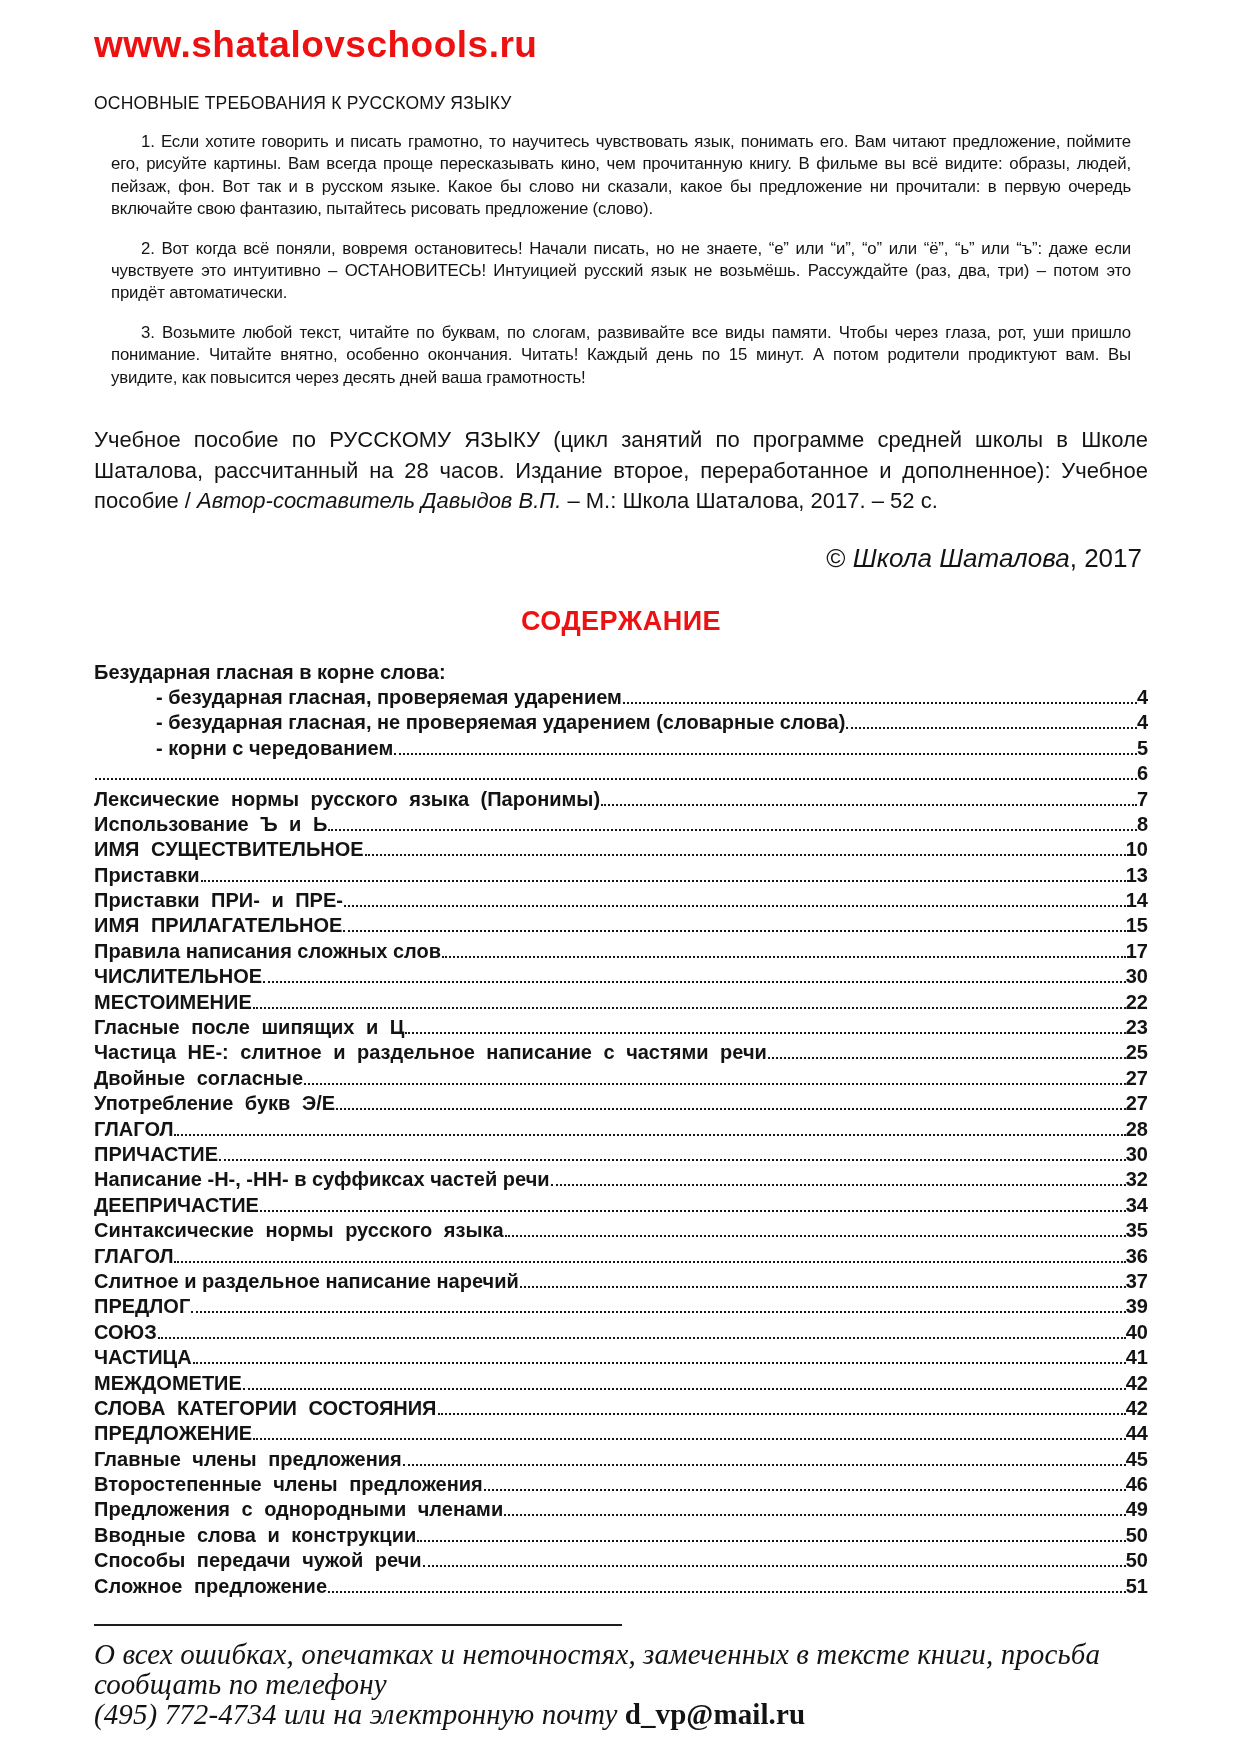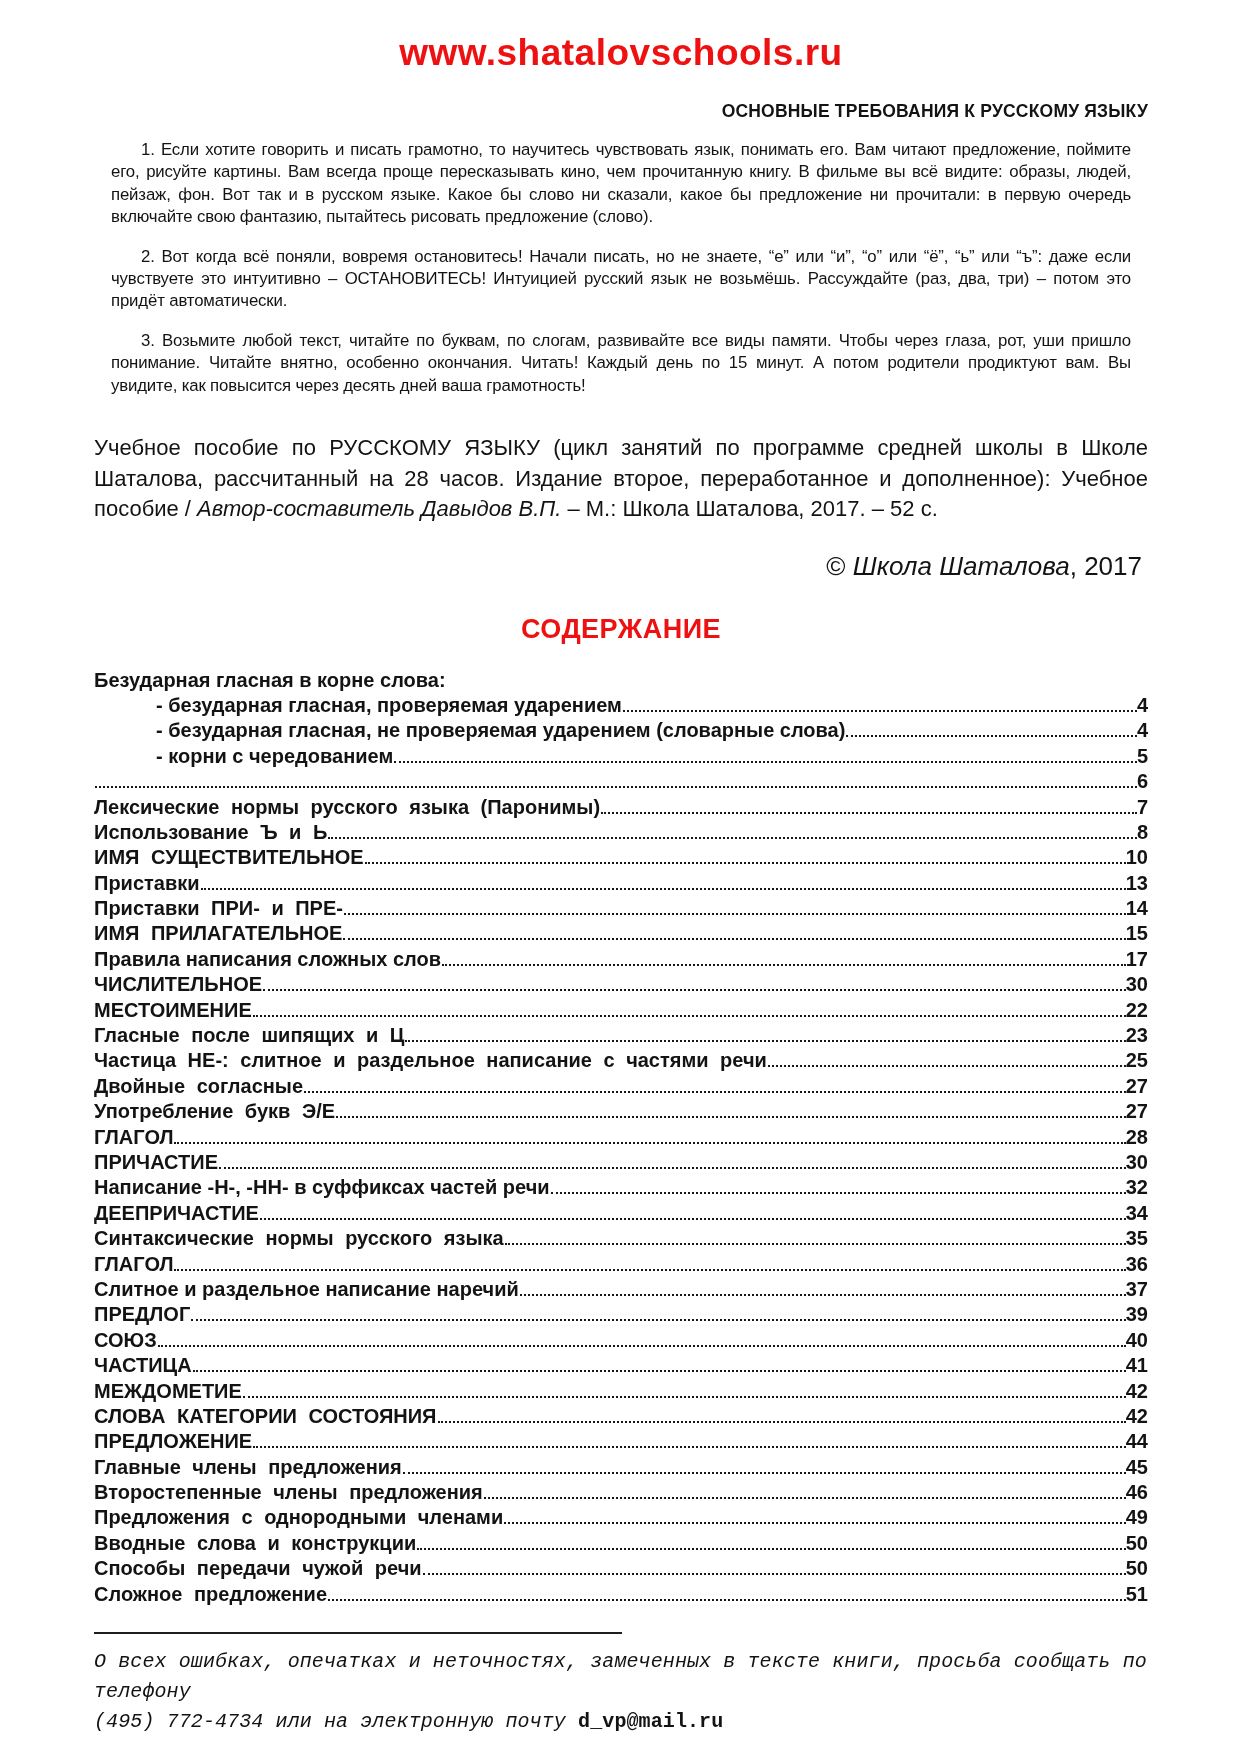--- a/index.html
+++ b/index.html
@@ -10,32 +10,30 @@
     font-family: "Liberation Sans", "DejaVu Sans", sans-serif;
     color: var(--ink);
   }
   .page {
     width: 1240px; height: 1754px;
     padding: 24px 92px 0 94px;
     overflow: hidden;
     position: relative;
   }
   .site-url {
-    text-align: center;
     color: var(--accent);
     font-weight: 700;
     font-size: 37px;
     letter-spacing: 0.5px;
-    margin-top: 8px;
   }
   .doc-title {
     margin: 27px 0 0;
-    text-align: right;
+    text-align: left;
     font-size: 17.5px;
-    font-weight: 700;
+    font-weight: 400;
     letter-spacing: 0.2px;
   }
   .intro { margin-top: 15px; }
   .intro p {
     margin: 17px;
     text-align: justify;
     text-indent: 30px;
     font-size: 16.8px;
     line-height: 22.4px;
     letter-spacing: -0.15px;
@@ -78,23 +76,23 @@
     margin: 0 0 4px 1px;
     min-width: 16px;
   }
   .toc-page { flex: none; }
   .footnote-rule {
     width: 528px;
     border-top: 2px solid #1d1d1d;
     margin-top: 25px;
   }
   .footnote {
-    font-family: Liberation Mono, monospace;
+    font-family: Liberation Serif, serif;
     font-style: italic;
-    font-size: 20px;
+    font-size: 29px;
     line-height: 30px;
     margin-top: 13px;
     letter-spacing: 0.1px;
   }
   .footnote .email {
     font-style: normal;
     font-weight: 700;
   }
   .page-number {
     text-align: center;

